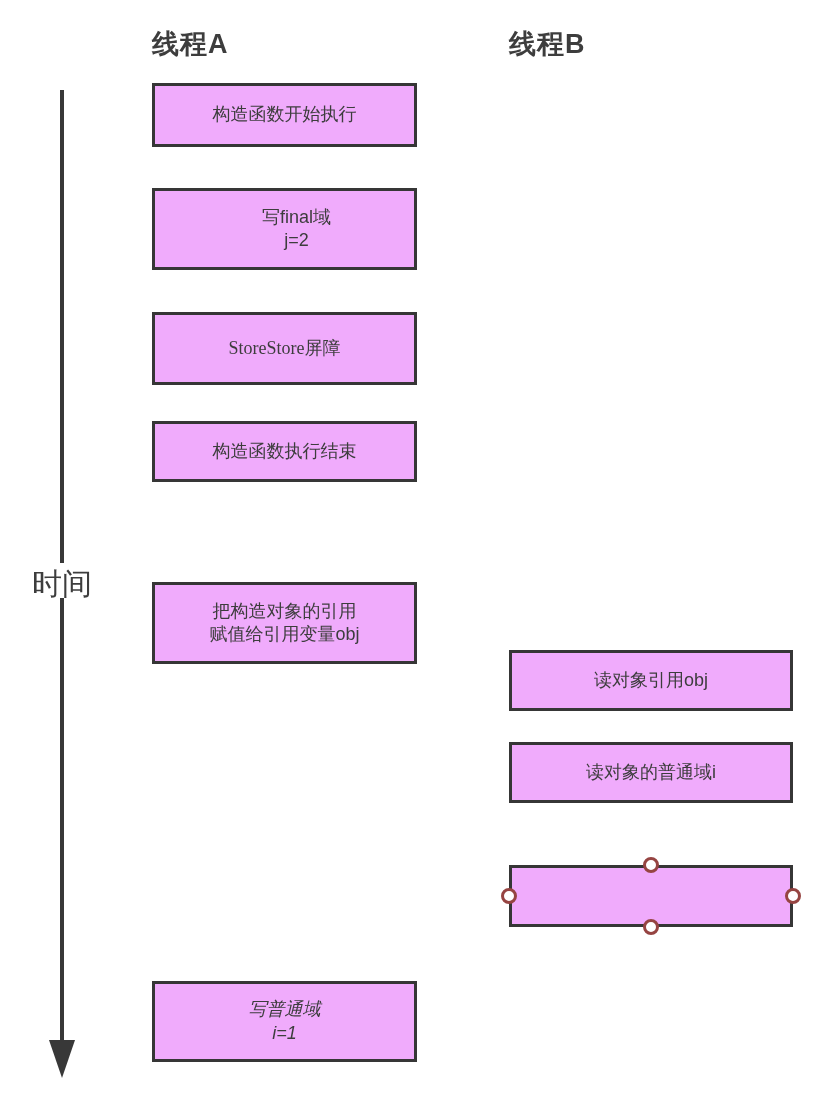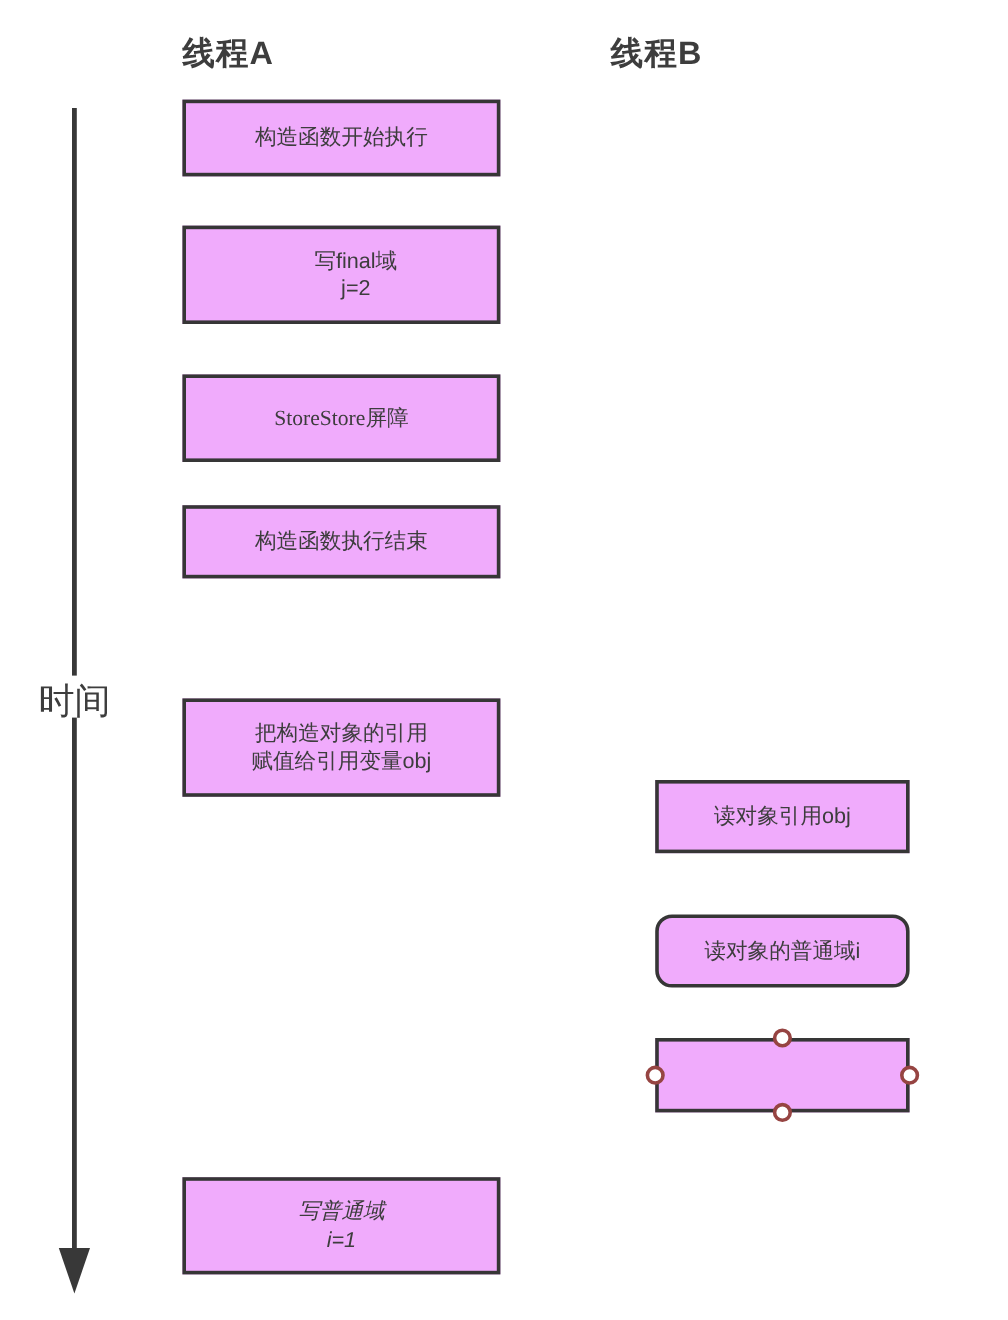--- a/index.html
+++ b/index.html
@@ -66,31 +66,31 @@
     display: flex;
     align-items: center;
     justify-content: center;
     text-align: center;
     font-size: 18px;
     line-height: 1.3;
   }
   .node-label { white-space: pre-line; }
 
   .colA { left: 152px; width: 265px; }
-  .colB { left: 509px; width: 212px; margin-left: 37px; }
+  .colB { left: 509px; width: 284px; }
 
   .a1 { top: 83px;  height: 64px; }
   .a2 { top: 188px; height: 82px; padding-left: 24px; }
   .a3 { top: 312px; height: 73px; font-family: Liberation Serif, serif; }
   .a4 { top: 421px; height: 61px; }
   .a5 { top: 541px; height: 82px; margin-top: 41px; }
   .a6 { top: 981px; height: 81px; font-style: italic; }
 
   .b1 { top: 650px; height: 61px; }
-  .b2 { top: 762px; height: 61px; border-radius: 14px; }
+  .b2 { top: 742px; height: 61px; }
   .b3 { top: 865px; height: 62px; }
 
   
   .handle {
     position: absolute;
     width: 10px;
     height: 10px;
     border: 3px solid var(--handle-border, #964442);
     background: var(--handle-fill, #ffffff);
     border-radius: 50%;

